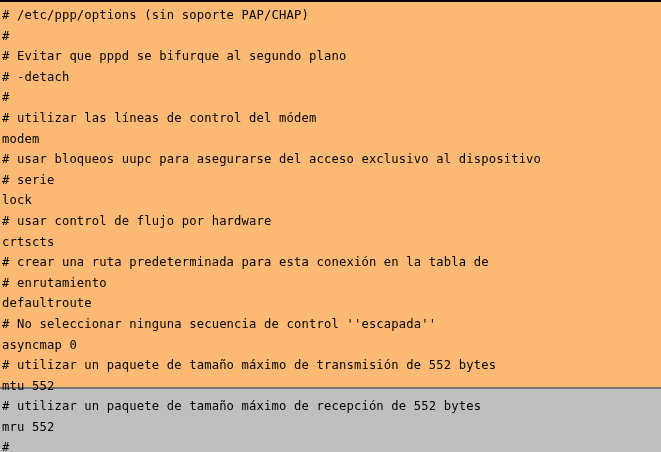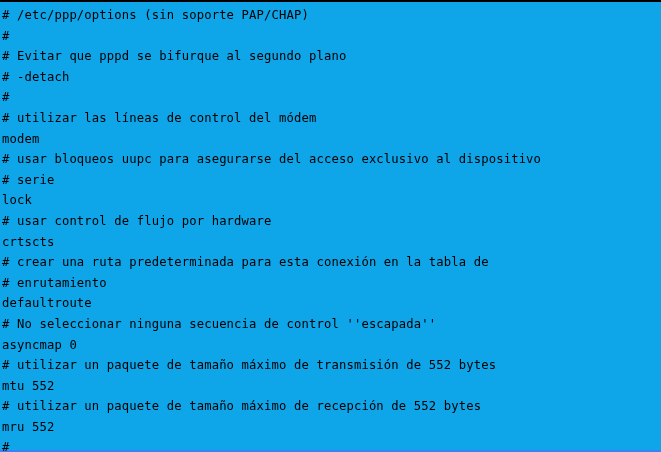--- a/index.html
+++ b/index.html
@@ -9,25 +9,25 @@
   body {
     width: 661px;
     height: 452px;
     background: #bfbfbf;
     font-family: "DejaVu Sans Mono", "Liberation Mono", monospace;
     overflow: hidden;
   }
   #page {
     position: relative;
     width: 661px;
-    height: 452px;
-    background: #0ea5e9;
+    height: 389px;
+    background: #fdba74;
     box-sizing: border-box;
     border-top: 2px solid #000000;
-    border-bottom: 2px solid #3b82f6;
+    border-bottom: 2px solid #737373;
   }
   #code-block {
     position: absolute;
     left: 0px;
     top: 3px;
     width: 661px;
     padding: 0;
     margin: 0;
   }
   .code-line {

